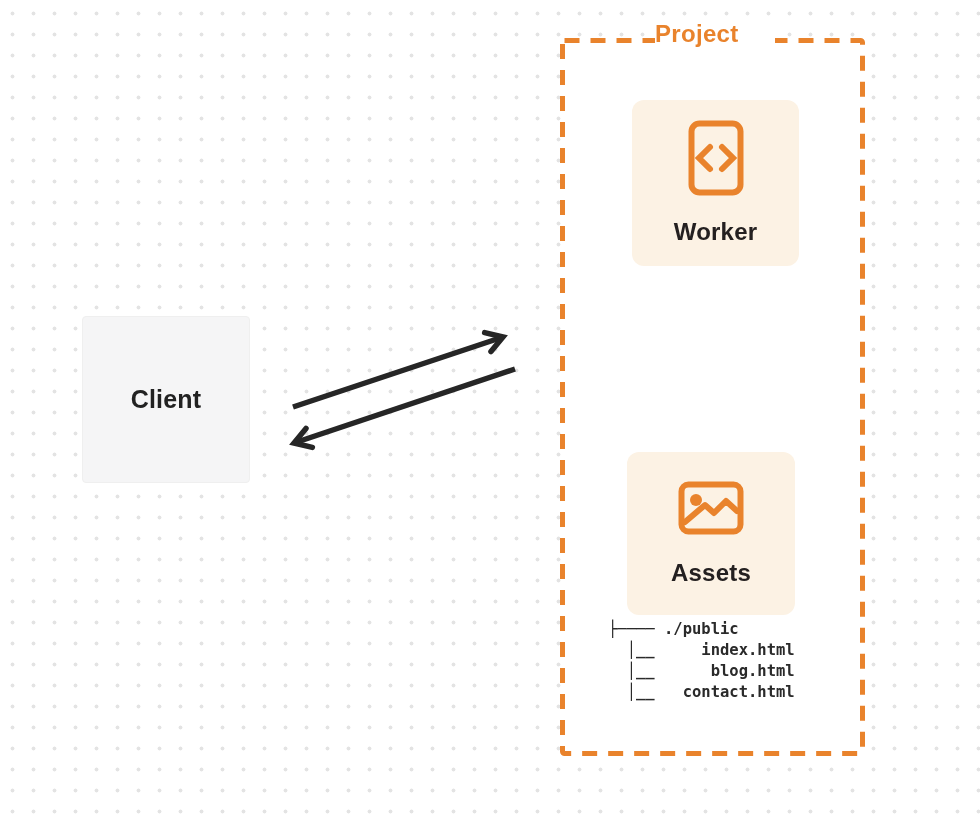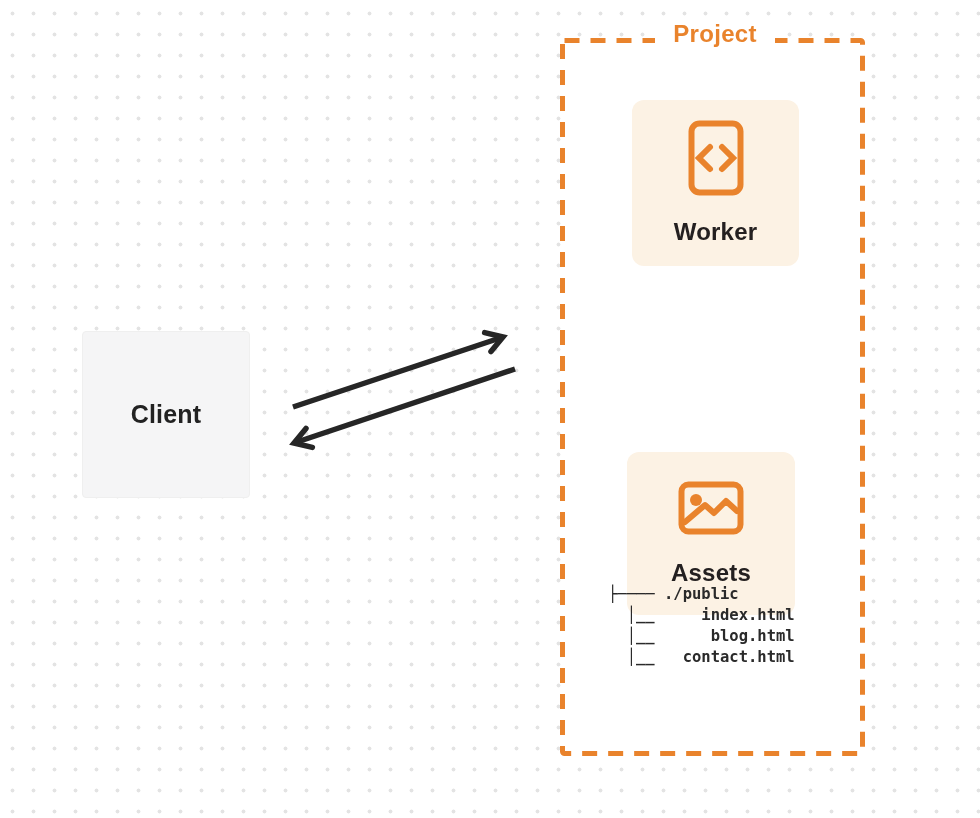--- a/index.html
+++ b/index.html
@@ -16,21 +16,21 @@
     width:980px;height:818px;
     overflow:hidden;
     font-family:"Liberation Sans",sans-serif;
     background-color:#FFFFFF;
     background-image:radial-gradient(circle, var(--dot) 1.6px, rgba(255,255,255,0) 2.3px);
     background-size:21px 21px;
     background-position:2px 3px;
   }
   
   .client-box{
-    position:absolute;left:82px;top:331px;width:168px;height:167px;
+    position:absolute;left:82px;top:316px;width:168px;height:167px;
     background:var(--client-bg);
     border:1px solid #EFEFEF;
     border-radius:4px;
     display:flex;align-items:center;justify-content:center;
   }
   .client-box .label{
     font-size:25px;font-weight:700;color:#222222;letter-spacing:.2px;
   }
   
   .request-label{
@@ -44,21 +44,20 @@
   .arrows-svg{
     position:absolute;left:0;top:0;width:980px;height:818px;
     pointer-events:none;
     color:var(--ink);
   }
   
   .project-region{position:absolute;left:557px;top:35px;width:311px;height:724px;}
   .project-border-svg{position:absolute;left:0;top:0;color:var(--accent);}
   .project-label{
     position:absolute;left:655px;top:19px;width:120px;
-    text-align:center;
     background:#FFFFFF;
     padding:1px 0 2px 0;
     font-size:24px;font-weight:700;color:var(--accent);
     letter-spacing:.3px;
   }
   
   .card{
     position:absolute;
     background:var(--card-bg);
     border-radius:12px;
@@ -66,21 +65,21 @@
     color:var(--accent);
   }
   .card-worker{left:632px;top:100px;width:167px;height:166px;gap:22px;}
   .card-assets{left:627px;top:452px;width:168px;height:163px;gap:24px;}
   .card .label{
     font-size:24px;font-weight:700;color:#242020;letter-spacing:.2px;
   }
   .card .icon{display:block;line-height:0;}
   
   .file-tree{
-    position:absolute;left:608px;top:584px;
+    position:absolute;left:608px;top:619px;
     font-family:"DejaVu Sans Mono","Liberation Mono",monospace;
     font-size:15.5px;line-height:21px;
     color:#2A2A2A;font-weight:700;
     white-space:pre;
   }
 </style>
 </head>
 <body>
 
 <div id="canvas">

